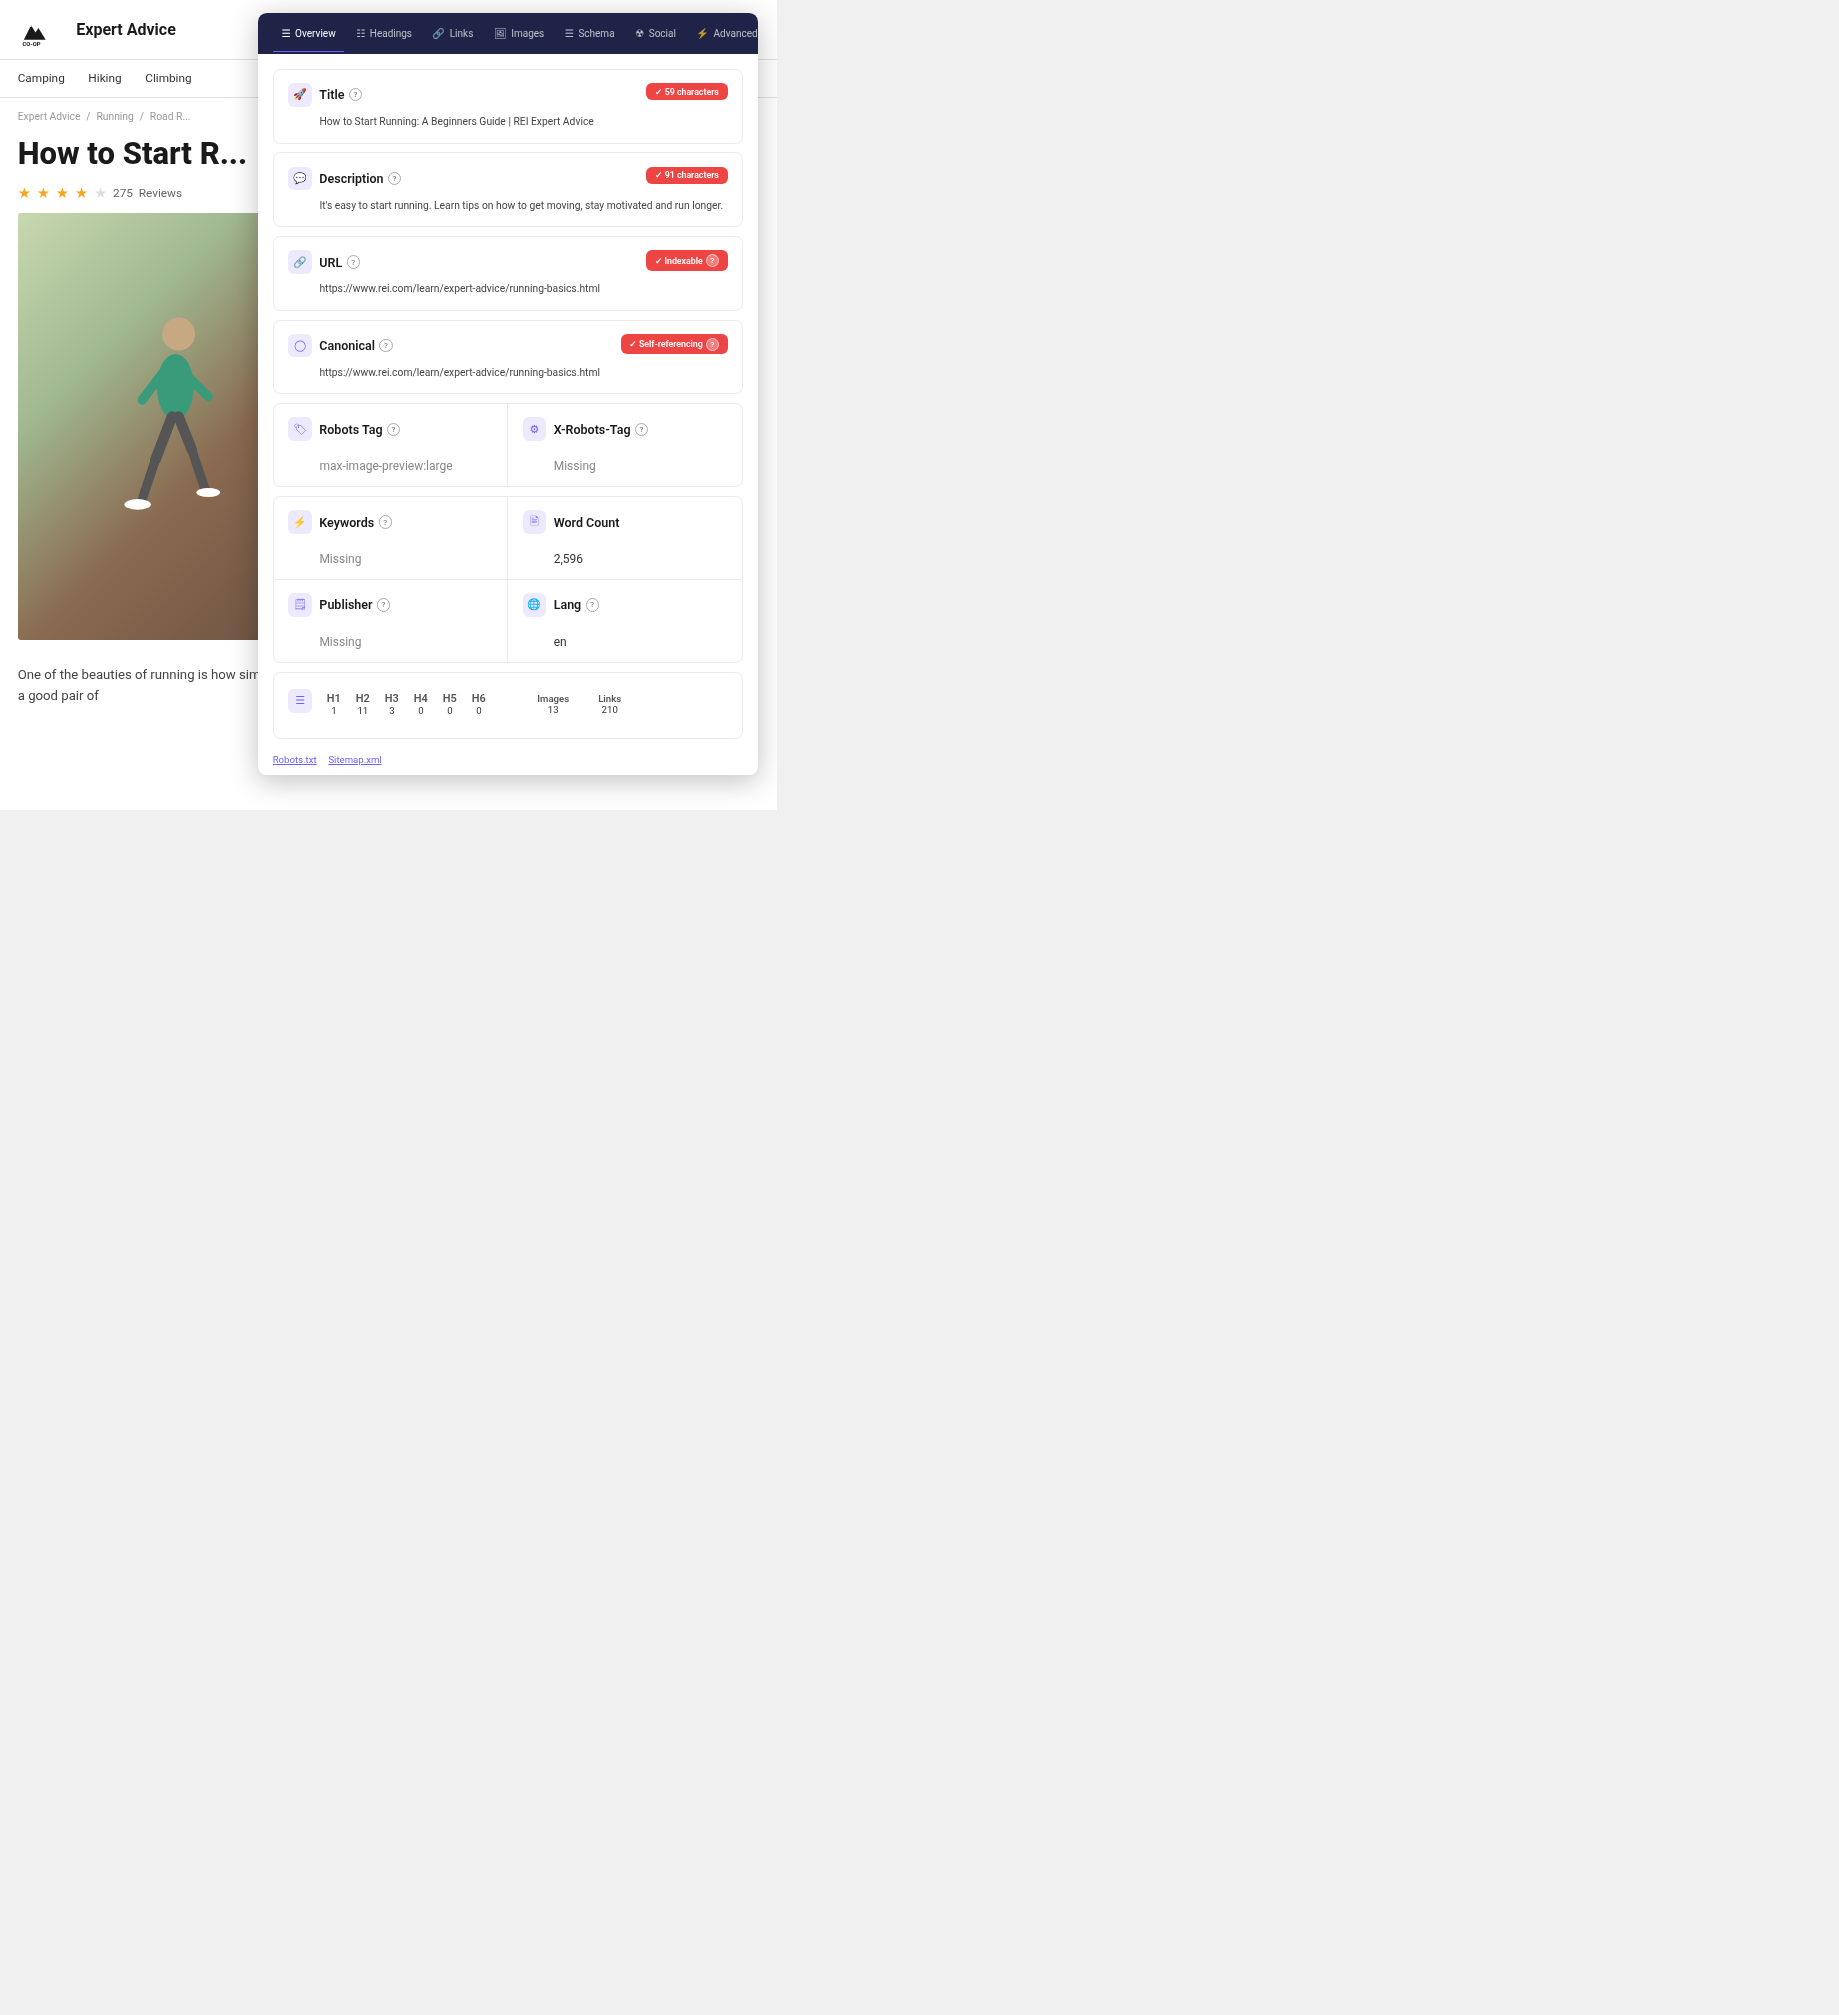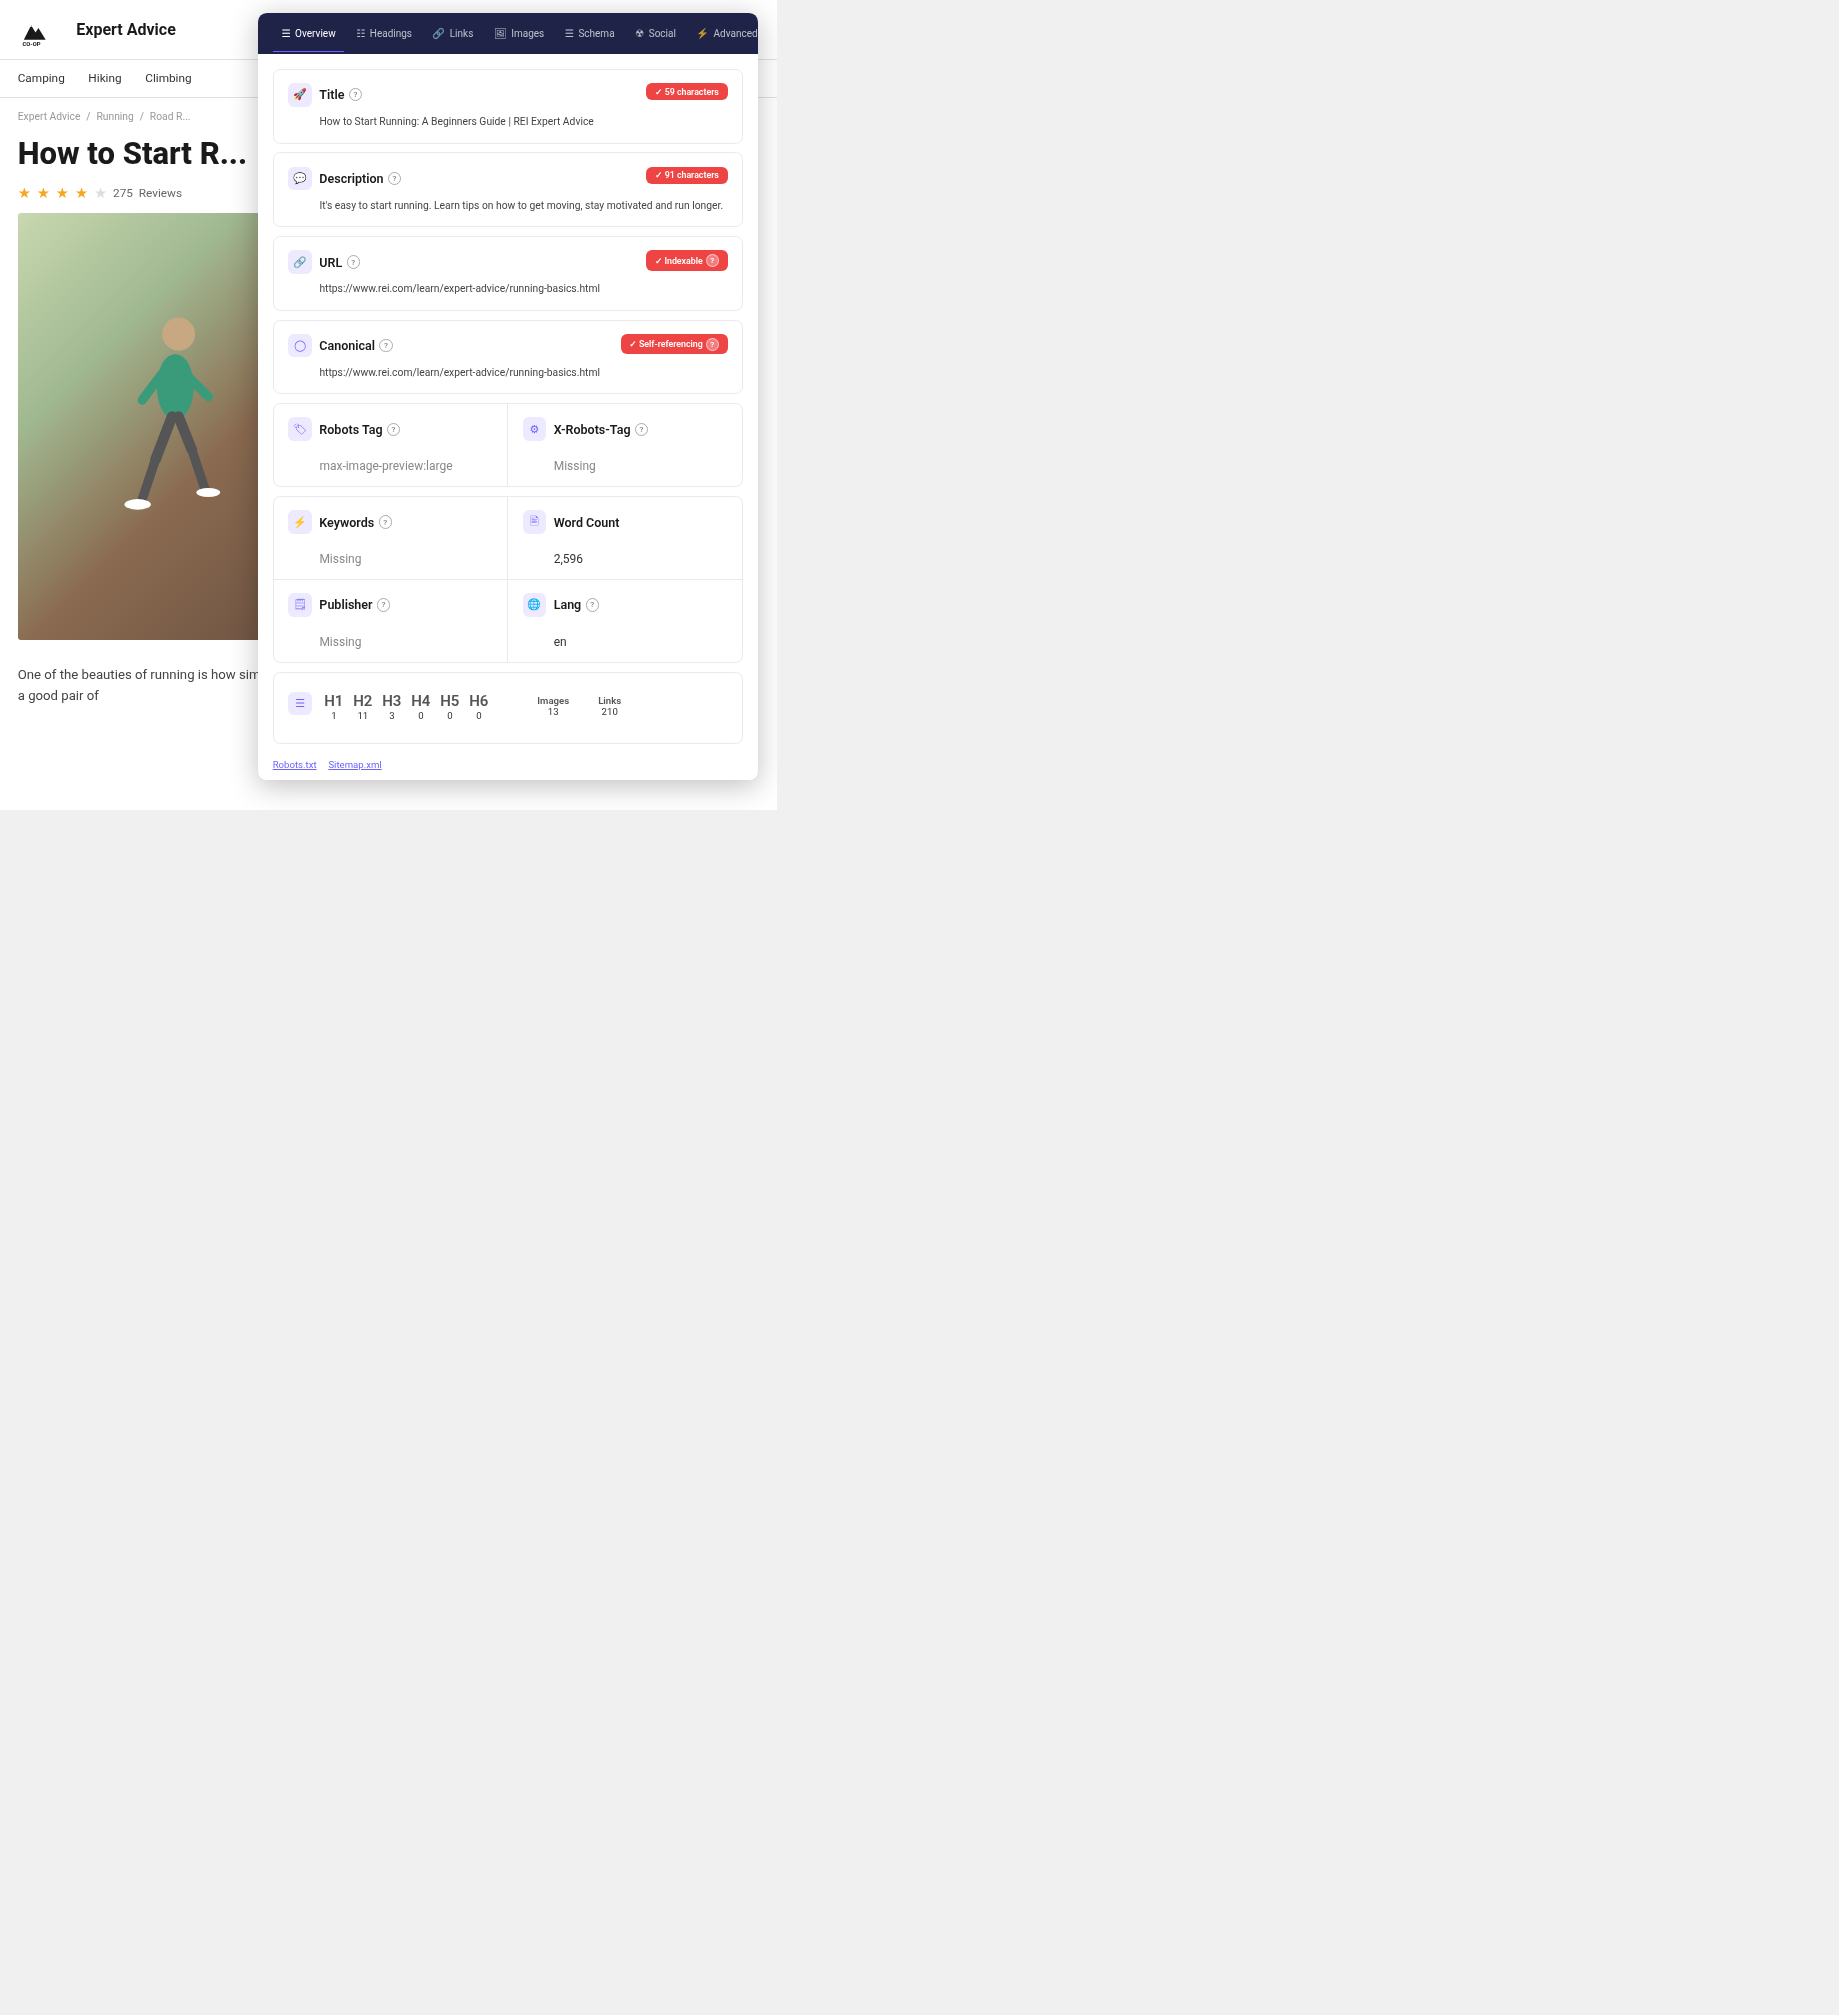--- a/index.html
+++ b/index.html
@@ -274,21 +274,21 @@
     }
 
     .heading-col {
       display: flex;
       flex-direction: column;
       align-items: center;
       min-width: 29px;
     }
 
     .heading-label {
-      font-size: 15px;
+      font-size: 11px;
       font-weight: 600;
       color: #555;
     }
 
     .heading-value {
       font-size: 9.6px;
       color: #333;
     }
 
     .img-link-col {

